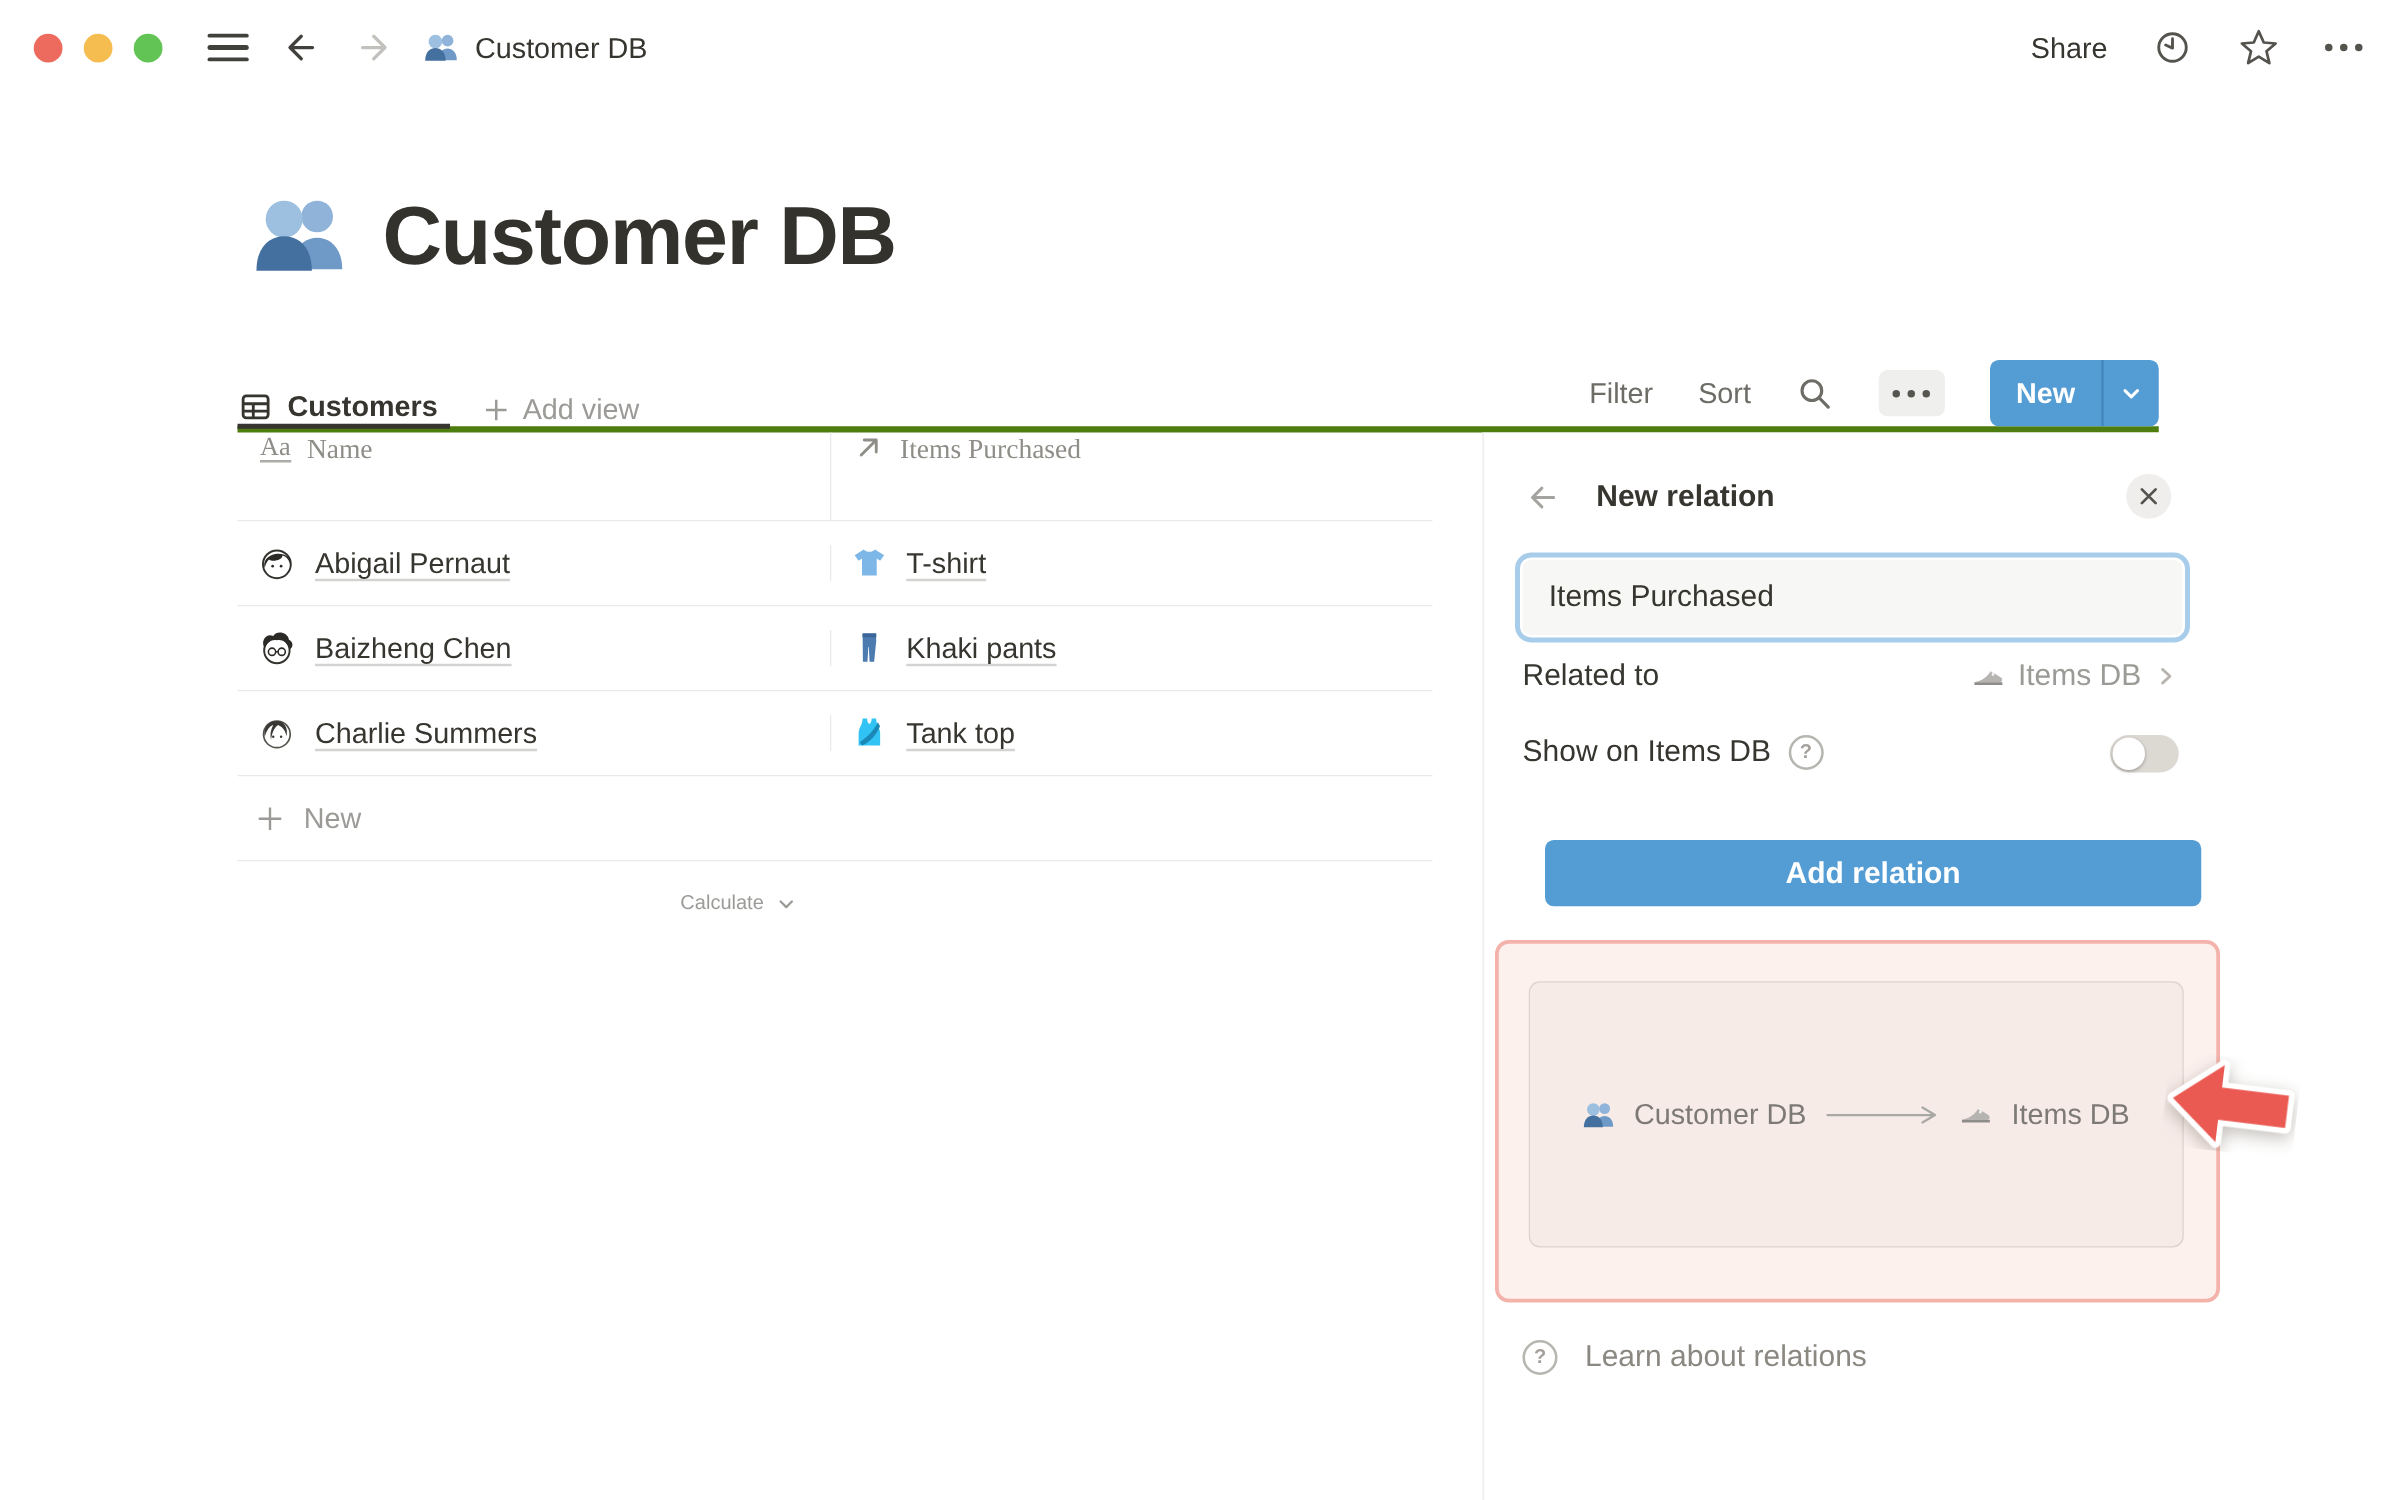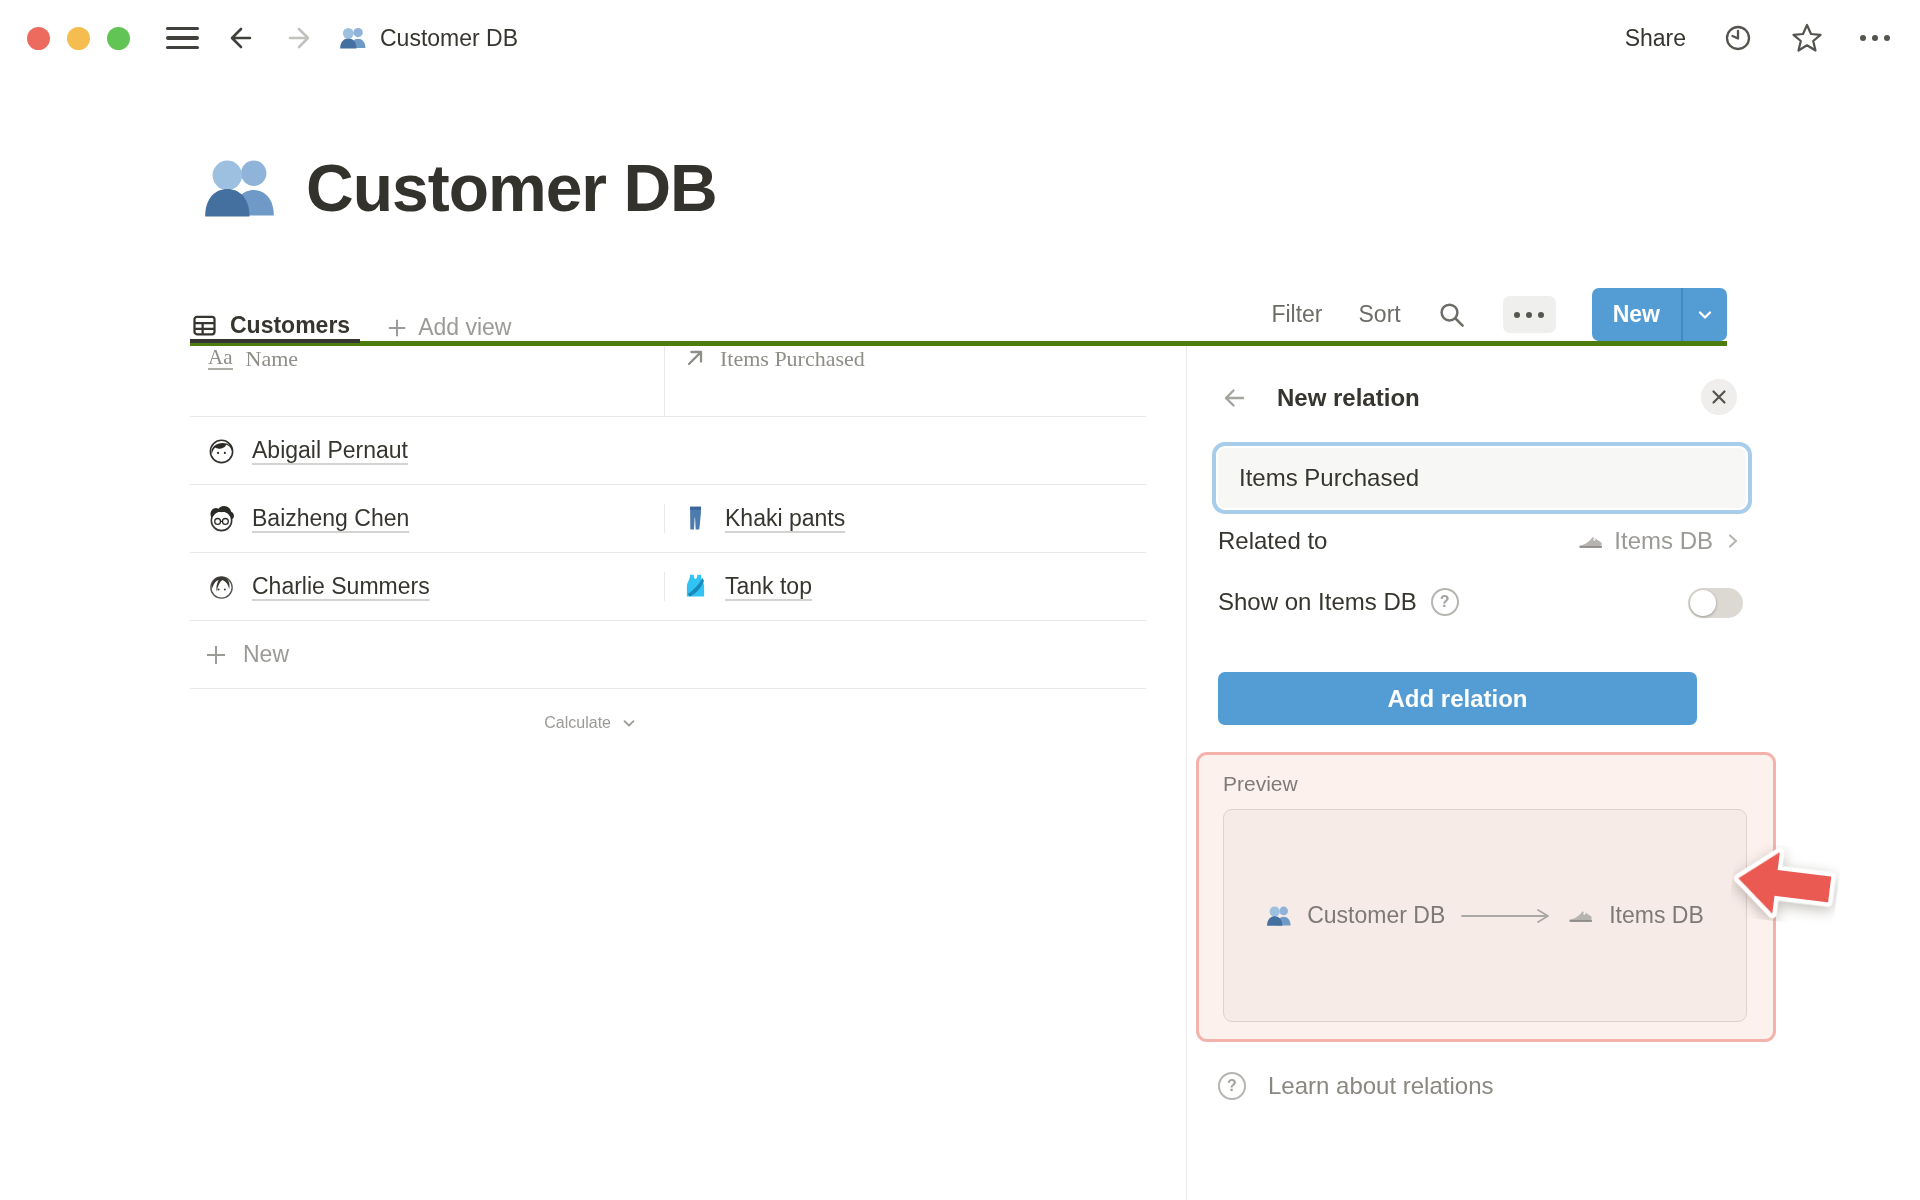--- a/index.html
+++ b/index.html
@@ -78,23 +78,23 @@
     margin-top:17px; height:44px; font-size:24px; }
   .prop-label { display:flex; align-items:center; gap:14px; color:#37352f; }
   .prop-value { display:flex; align-items:center; gap:10px; color:#9b9a97; cursor:pointer; }
   .q-circle { width:28px; height:28px; border-radius:50%; border:2px solid #b7b5b0;
     color:#a5a29d; display:flex; align-items:center; justify-content:center;
     font-size:16px; font-weight:700; }
   .toggle { width:55px; height:30px; border-radius:16px; background:#dcd8d2;
     position:relative; cursor:pointer; }
   .toggle .knob { position:absolute; left:2px; top:2px; width:26px; height:26px;
     border-radius:50%; background:#fff; box-shadow:0 1px 3px rgba(0,0,0,0.3); }
-  .add-btn { margin-top:40px; width:479px; height:53px; border-radius:7px; background:#549cd4;
+  .add-btn { margin-top:40px; width:525px; height:53px; border-radius:7px; background:#549cd4;
     color:#fff; font-size:24px; font-weight:700; display:flex; align-items:center;
-    justify-content:center; cursor:pointer; }
+    justify-content:center; cursor:pointer;margin-left:18px; }
   .preview-box { position:relative; margin-top:27px; margin-left:-22px; width:580px; height:290px;
     border:3px solid #f3b3aa; border-radius:11px; background:#fdf1ee; padding:17px 0 0 24px; }
   .preview-label { color:#7f7c77; font-size:21px; font-weight:500; }
   .preview-card { margin-top:13px; width:524px; height:213px; border:1.5px solid #ddd2cd;
     border-radius:9px; background:#f7ebe8; display:flex; align-items:center;
     justify-content:center; gap:15px; color:#7d7a75; font-size:23px; }
   .learn-row { display:flex; align-items:center; gap:22px; margin-top:30px;
     color:#8b8882; font-size:24px; cursor:pointer; }
 
   .red-arrow { position:absolute; left:1732px; top:846px; transform:rotate(7deg); }
@@ -219,20 +219,27 @@
     <div class="trow">
       <div class="cell col-a">
         <svg width="31" height="31" viewBox="0 0 32 32">
           <circle cx="16" cy="17" r="11.5" fill="#fff" stroke="#34322e" stroke-width="1.6"></circle>
           <path d="M6 20 C2 6 30 3 27.5 19 C26 12 22.5 10 20.5 10 C21 13.5 12 15.5 9.5 13 C8 14.5 6.6 17 6 20 Z" fill="#2c2a27"></path>
           <circle cx="12.5" cy="18.5" r="1.1" fill="#2c2a27"></circle>
             <circle cx="19.5" cy="18.5" r="1.1" fill="#2c2a27"></circle>
         </svg>
         <span class="plink">Abigail Pernaut</span>
       </div>
+      <div class="cell col-b">
+        <svg width="29" height="29" viewBox="0 0 32 32">
+          <path d="M11 4 L3 9 L6.5 14 L9.5 12 V27 H22.5 V12 L25.5 14 L29 9 L21 4 C19.5 6.8 12.5 6.8 11 4 Z" fill="#7db7e8"></path>
+          <path d="M11 4 C12.5 6.8 19.5 6.8 21 4 L19.8 4.8 C18 6.4 14 6.4 12.2 4.8 Z" fill="#5d99cc"></path>
+        </svg>
+        <span class="plink">T-shirt</span>
+      </div>
     </div>
 
     <div class="trow">
       <div class="cell col-a">
         <svg width="31" height="31" viewBox="0 0 32 32">
           <circle cx="16" cy="18" r="10.5" fill="#fff" stroke="#34322e" stroke-width="1.6"></circle>
           <path d="M6 16 C2 10 7.5 3 13 6 C16 1 25 3 26 9 C30 11 29.5 15.5 26.5 17 C25 11 20 8.5 16 9.5 C12 8.5 8 11 6 16 Z" fill="#2c2a27"></path>
           <circle cx="12" cy="19" r="3" fill="none" stroke="#2c2a27" stroke-width="1.3"></circle>
           <circle cx="20" cy="19" r="3" fill="none" stroke="#2c2a27" stroke-width="1.3"></circle>
           <path d="M15 19 h2" stroke="#2c2a27" stroke-width="1.3"></path>
@@ -319,21 +326,20 @@
           <span class="q-circle">?</span>
         </span>
         <div class="toggle">
           <div class="knob"></div>
         </div>
       </div>
 
       <div class="add-btn">Add relation</div>
 
       <div class="preview-box">
-        <div class="preview-label">Preview</div>
         <div class="preview-card">
           <svg width="26" height="26" viewBox="0 0 36 36">
             <circle cx="24.5" cy="11" r="6" fill="#8fb3d9"></circle>
             <path d="M15 31 c0-8 4.5-12 9.5-12 s9.5 4 9.5 12 z" fill="#6f9ac8"></path>
             <circle cx="12" cy="12" r="7" fill="#9dc0e0"></circle>
             <path d="M1.5 31.5 c0-9 5-13 10.5-13 s10.5 4 10.5 13 z" fill="#44709f"></path>
           </svg>
           <span>Customer DB</span>
           <svg width="92" height="18" viewBox="0 0 92 18">
             <path d="M2 9 H86 M78 3 L88 9 L78 15" fill="none" stroke="#aaa8a4" stroke-width="1.8" stroke-linecap="round" stroke-linejoin="round"></path>

